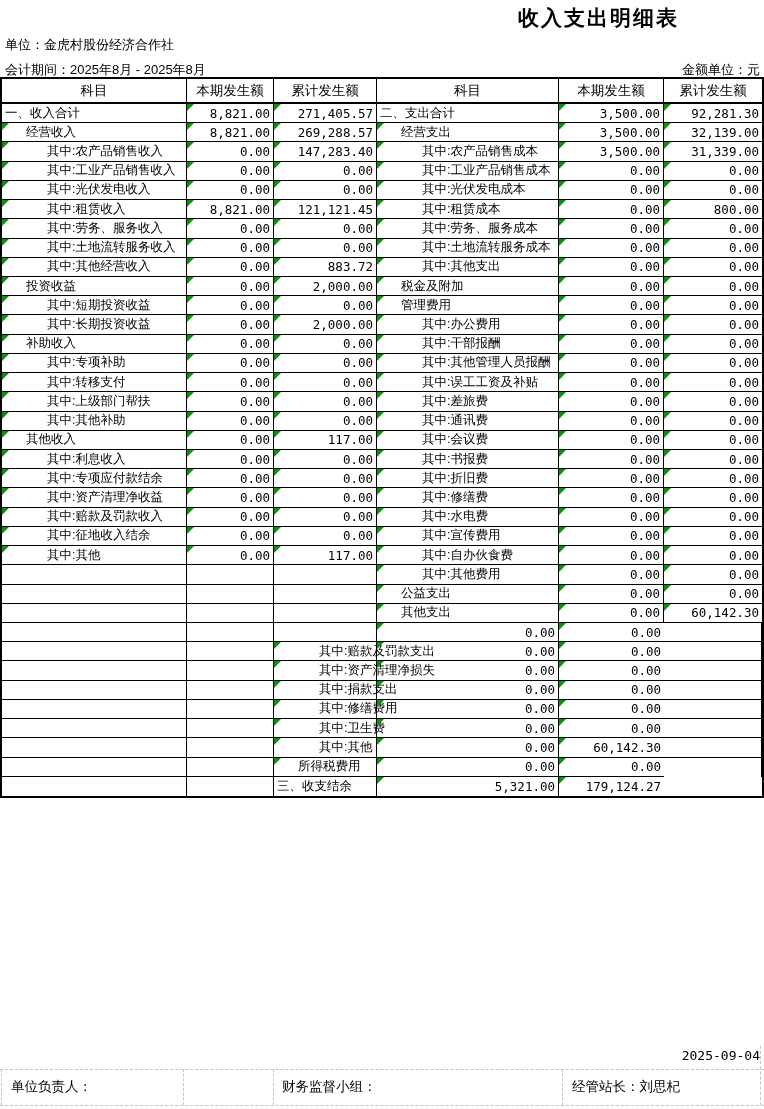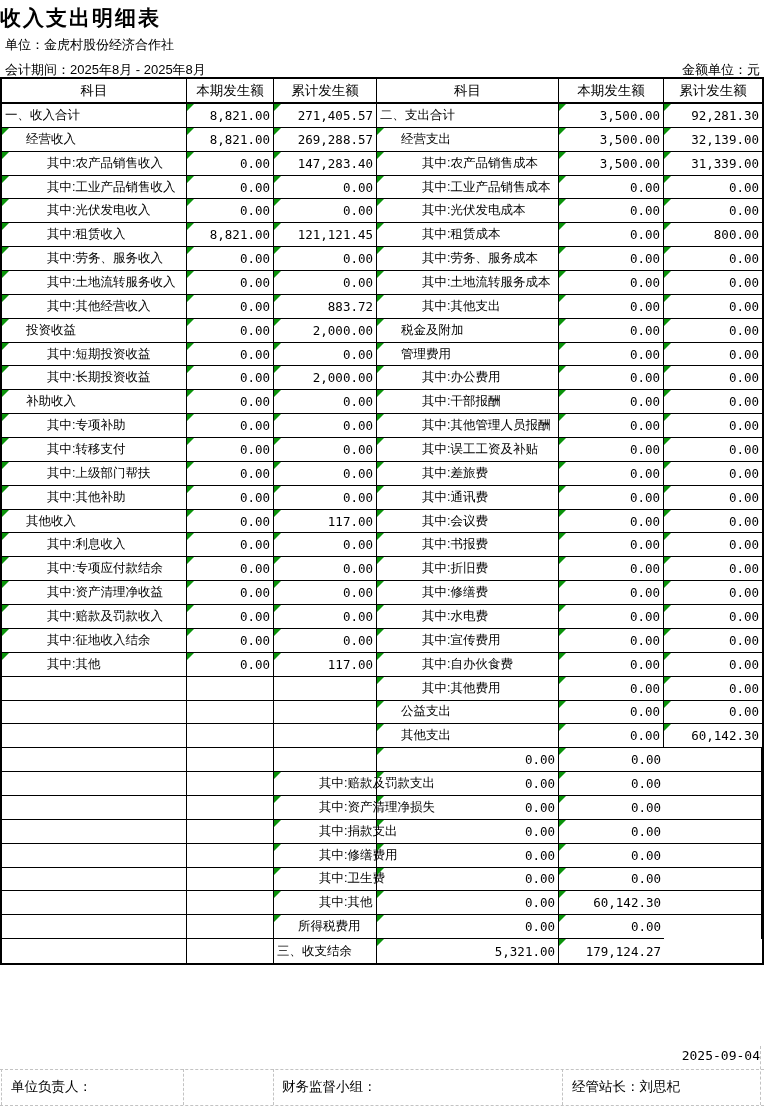--- a/index.html
+++ b/index.html
@@ -6,29 +6,29 @@
   html,body { width:764px; height:1109px; }
   body {
     position:relative;
     background:#ffffff;
     font-family:"Liberation Sans", sans-serif;
     color:#000;
     overflow:hidden;
   }
   .title {
     position:absolute; top:4px; left:0; width:679px;
-    text-align:left; font-size:21px; font-weight:bold; letter-spacing:2px;
+    text-align:right; font-size:21px; font-weight:bold; letter-spacing:2px;
   }
   .meta-unit   { position:absolute; top:36px; left:5px;  font-size:13px; }
   .meta-period { position:absolute; top:61px; left:5px;  font-size:13px; }
   .meta-curr   { position:absolute; top:61px; right:4px; font-size:13px;margin-left:14px; }
 
   .grid {
     position:absolute; top:77px; left:0;
-    width:764px; height:888px;
+    width:764px; height:721px;
     border:2px solid #000;
     display:grid;
     grid-template-columns:185px 87px 103px 182px 105px 98px;
     grid-template-rows:25px repeat(36, 1fr);
     background:#fff;
   }
   .cell {
     position:relative;
     border-right:1px solid #000;
     border-bottom:1px solid #000;

